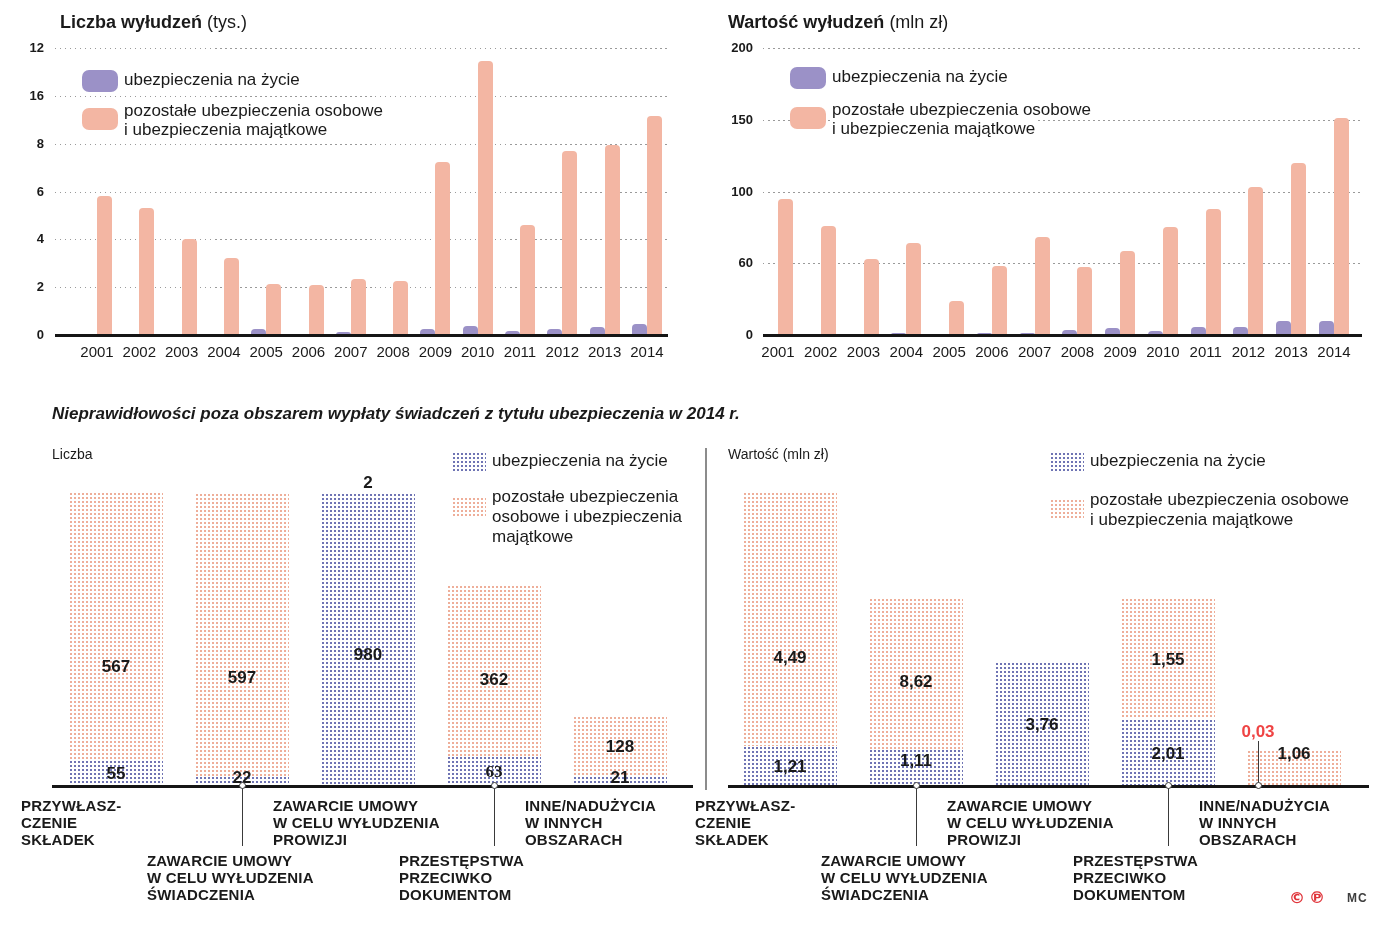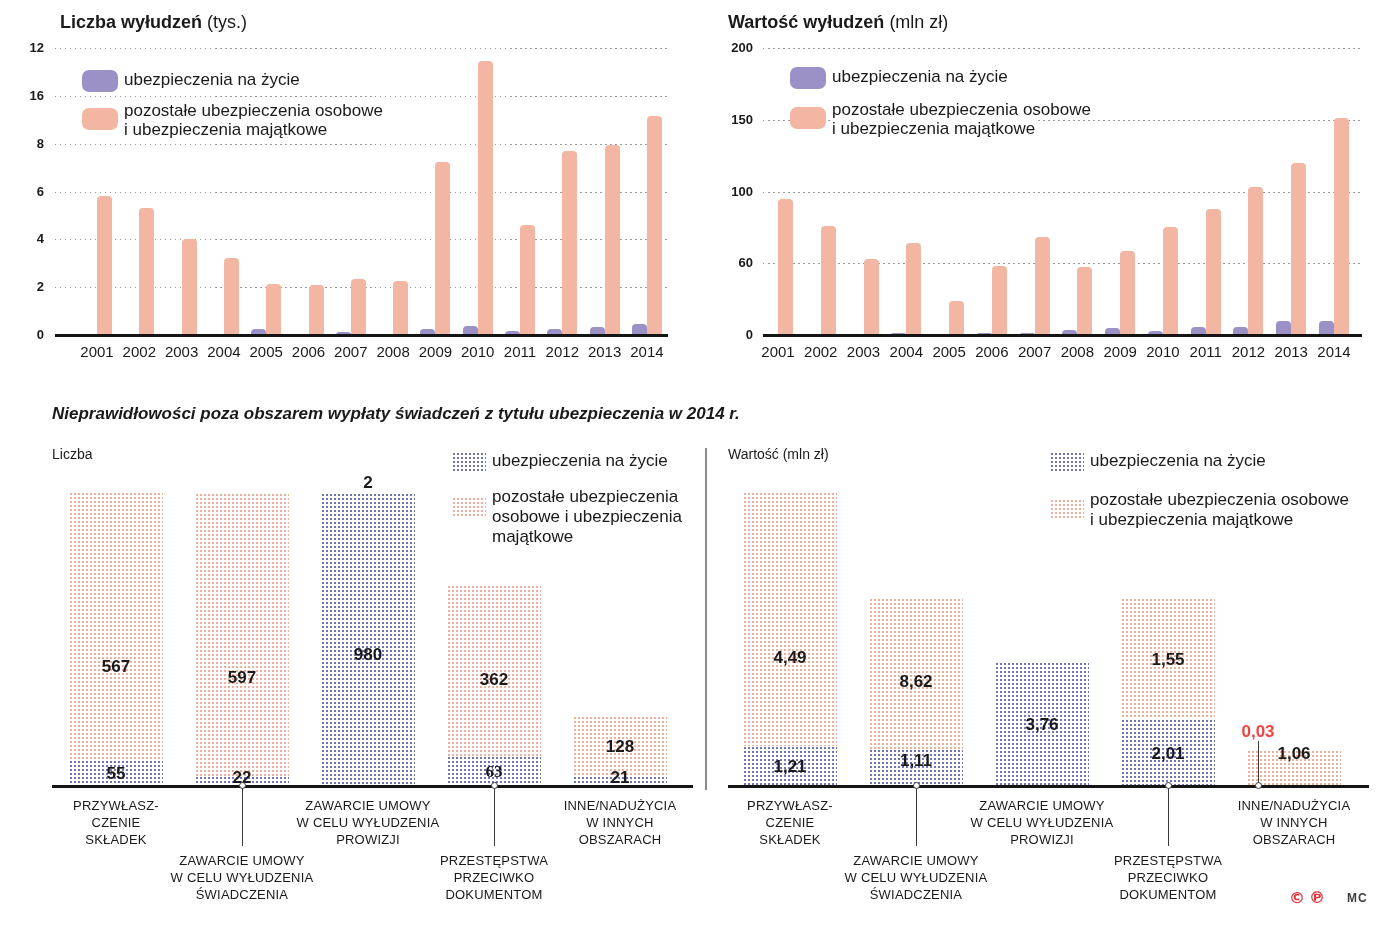--- a/index.html
+++ b/index.html
@@ -14,21 +14,21 @@
   .swatch{position:absolute;width:36px;height:22px;border-radius:7px;z-index:6;}
   .swatch.dots{width:34px;height:20px;border-radius:0;}
   .grid{position:absolute;height:1px;z-index:0;
         background-image:repeating-linear-gradient(90deg,#9a9a9a 0 1.5px,rgba(255,255,255,0) 1.5px 5px);}
   .axisline{position:absolute;height:3px;background:#151515;z-index:3;}
   .bar{position:absolute;z-index:2;}
   .bar.rounded{border-radius:4px 4px 0 0;}
   .ylab{position:absolute;font-size:13px;font-weight:700;text-align:right;z-index:4;}
   .xlab{position:absolute;font-size:15px;font-weight:400;text-align:center;z-index:4;}
   .vlab{position:absolute;font-size:17px;font-weight:700;text-align:center;z-index:5;}
-  .clab{position:absolute;font-size:13px;font-weight:400;text-align:center;line-height:17px;letter-spacing:.2px;z-index:4;}
+  .clab{position:absolute;font-size:15px;font-weight:700;text-align:left;line-height:17px;letter-spacing:.2px;z-index:4;}
   .conn{position:absolute;width:1px;background:#3a3a3a;z-index:4;}
   .conndot{position:absolute;width:7px;height:7px;border-radius:50%;background:#fff;border:1px solid #3a3a3a;box-sizing:border-box;z-index:5;}
   .divider{position:absolute;width:2px;background:#8c8c8c;z-index:1;}
   .footer{position:absolute;display:flex;align-items:center;gap:4px;z-index:6;}
   .cred{font-family:"DejaVu Sans",sans-serif;font-size:16px;font-weight:700;line-height:16px;}
   .mc{font-size:12px;font-weight:700;color:#3e3e3e;letter-spacing:1px;margin-left:18px;}
 </style>
 </head>
 <body>
 

